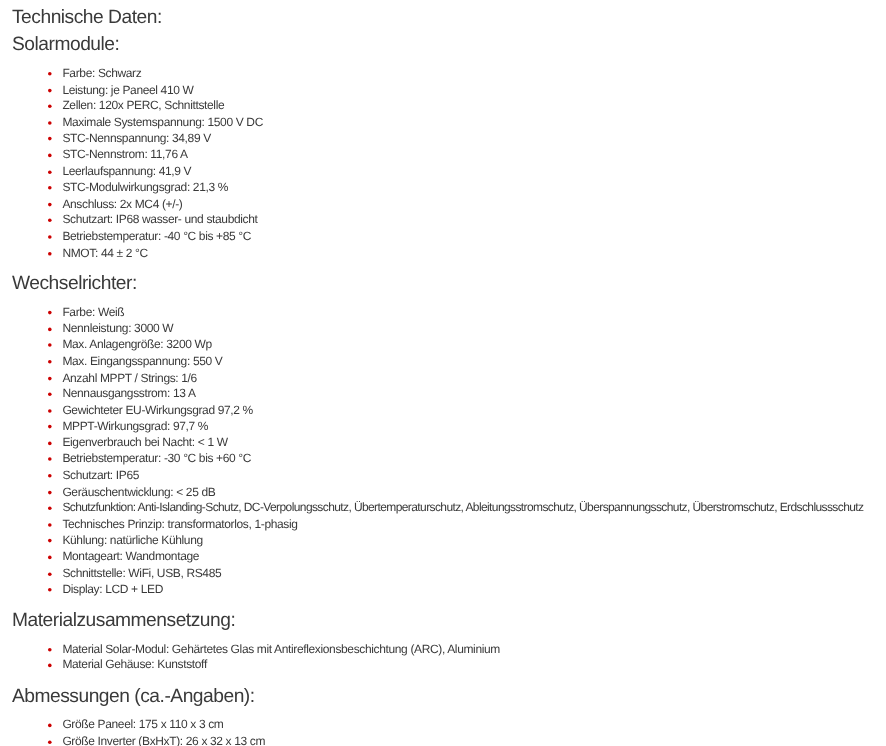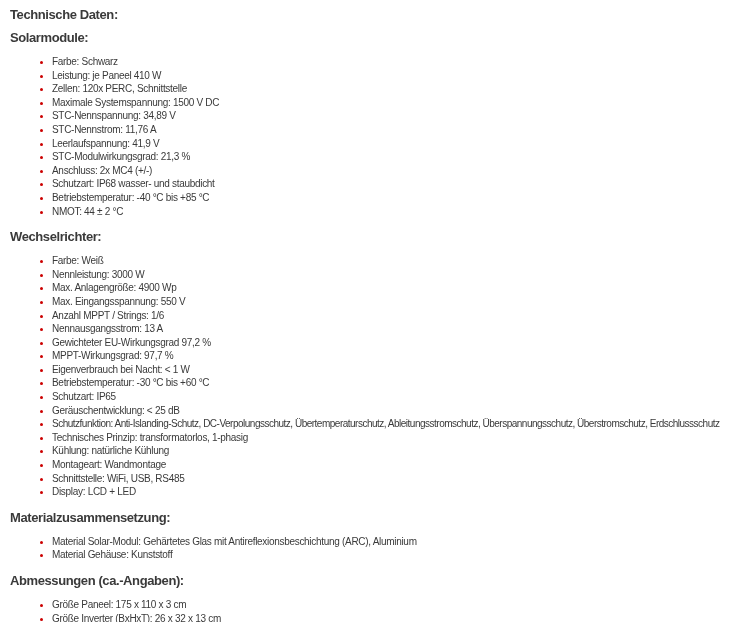--- a/index.html
+++ b/index.html
@@ -18,22 +18,22 @@
     overflow:hidden;
     color:var(--text);
     font-family:"Liberation Sans","DejaVu Sans",sans-serif;
     font-size:10px;
   }
   .page{
     padding:8px 10px;
   }
   .doc-title,
   .section-heading{
-    font-size:13px;
-    font-weight:700;
+    font-size:16px;
+    font-weight:400;
     line-height:14px;
     margin:0;
     letter-spacing:-0.4px;
     white-space:nowrap;
   }
   .doc-title{
     margin:0;
   }
   .section{
     margin-top:9px;
@@ -87,21 +87,21 @@
       <li data-name="spec-item">Betriebstemperatur: -40 °C bis +85 °C</li>
       <li data-name="spec-item">NMOT: 44 ± 2 °C</li>
     </ul>
   </section>
 
   <section class="section" data-name="section-wechselrichter">
     <h3 class="section-heading" data-name="section-heading-wechselrichter">Wechselrichter:</h3>
     <ul class="spec-list" data-name="spec-list-wechselrichter">
       <li data-name="spec-item">Farbe: Weiß</li>
       <li data-name="spec-item">Nennleistung: 3000 W</li>
-      <li data-name="spec-item">Max. Anlagengröße: 4900 Wp</li>
+      <li data-name="spec-item">Max. Anlagengröße: 3200 Wp</li>
       <li data-name="spec-item">Max. Eingangsspannung: 550 V</li>
       <li data-name="spec-item">Anzahl MPPT / Strings: 1/6</li>
       <li data-name="spec-item">Nennausgangsstrom: 13 A</li>
       <li data-name="spec-item">Gewichteter EU-Wirkungsgrad 97,2 %</li>
       <li data-name="spec-item">MPPT-Wirkungsgrad: 97,7 %</li>
       <li data-name="spec-item">Eigenverbrauch bei Nacht: &lt; 1 W</li>
       <li data-name="spec-item">Betriebstemperatur: -30 °C bis +60 °C</li>
       <li data-name="spec-item">Schutzart: IP65</li>
       <li data-name="spec-item">Geräuschentwicklung: &lt; 25 dB</li>
       <li data-name="spec-item">Schutzfunktion: Anti-Islanding-Schutz, DC-Verpolungsschutz, Übertemperaturschutz, Ableitungsstromschutz, Überspannungsschutz, Überstromschutz, Erdschlussschutz</li>

